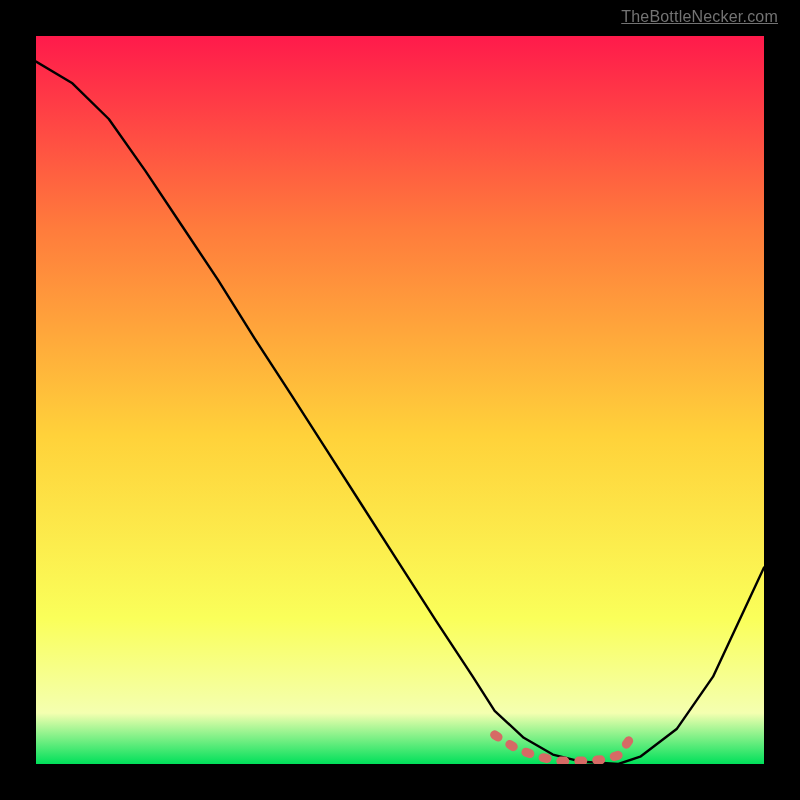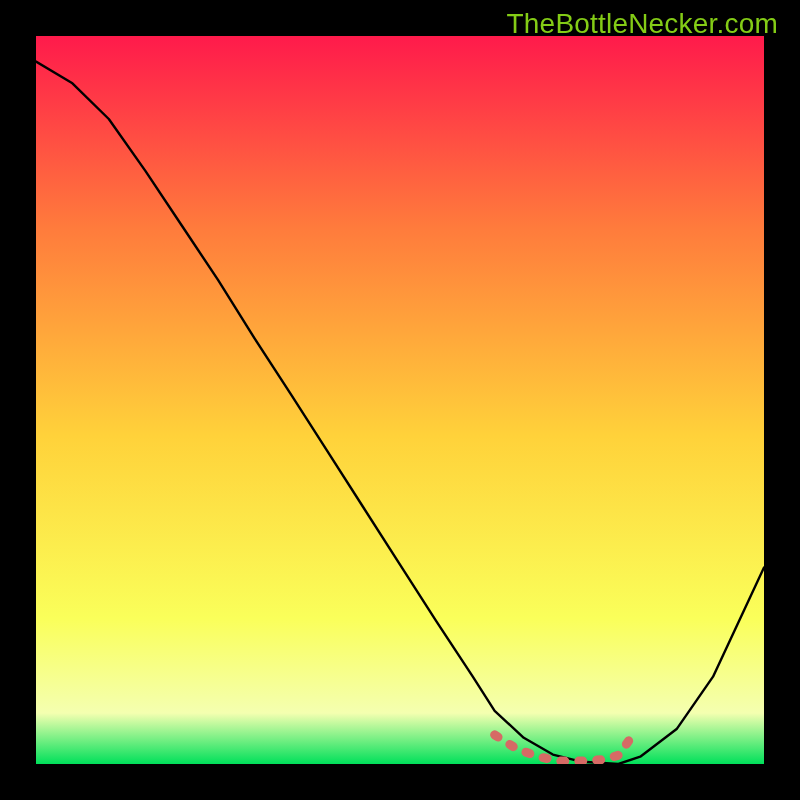--- a/index.html
+++ b/index.html
@@ -22,24 +22,25 @@
     left: 36px;
     top: 36px;
     width: 728px;
     height: 728px;
     overflow: hidden;
   }
   .attribution {
     position: absolute;
     top: 8px;
     right: 22px;
-    color: #84cc16;
-    font-size: 28px;
+    color: #737373;
+    font-size: 16px;
     font-weight: 500;
     letter-spacing: 0.2px;
+    text-decoration: underline;
   }
   svg { display:block; }
 </style>
 </head>
 <body>
 
 <div class="frame">
   <div class="attribution">TheBottleNecker.com</div>
 
   <div class="plot">

